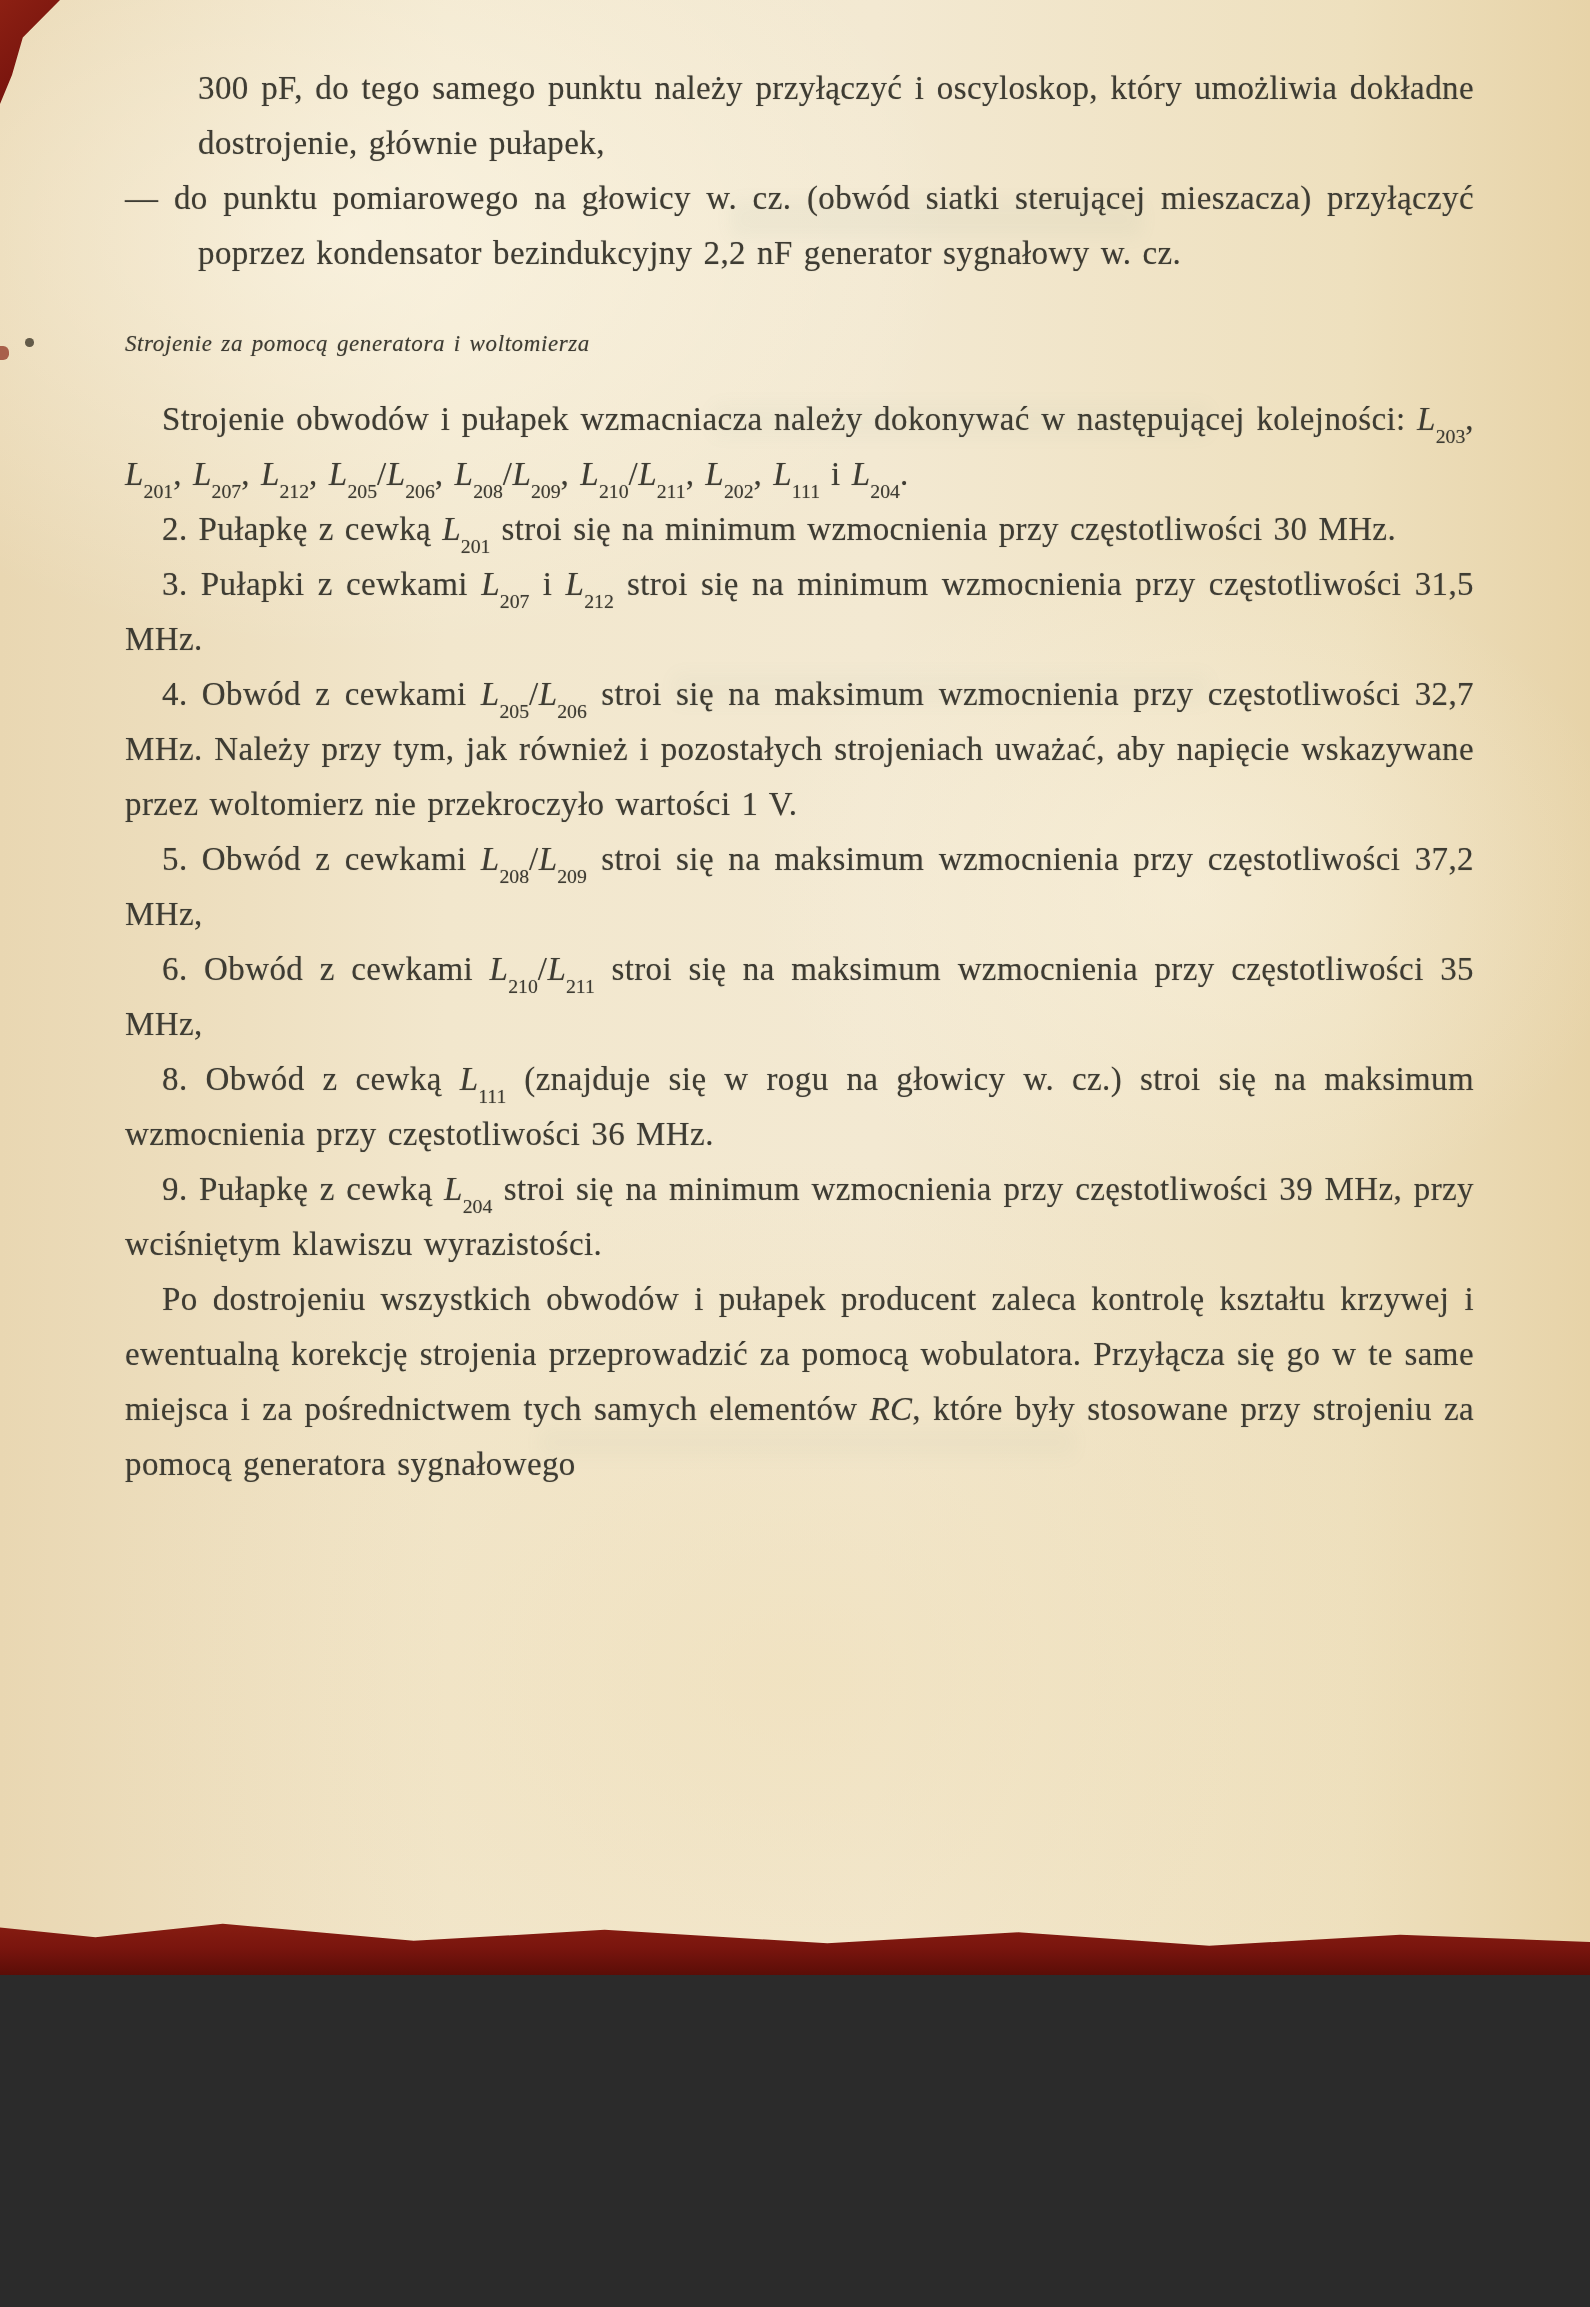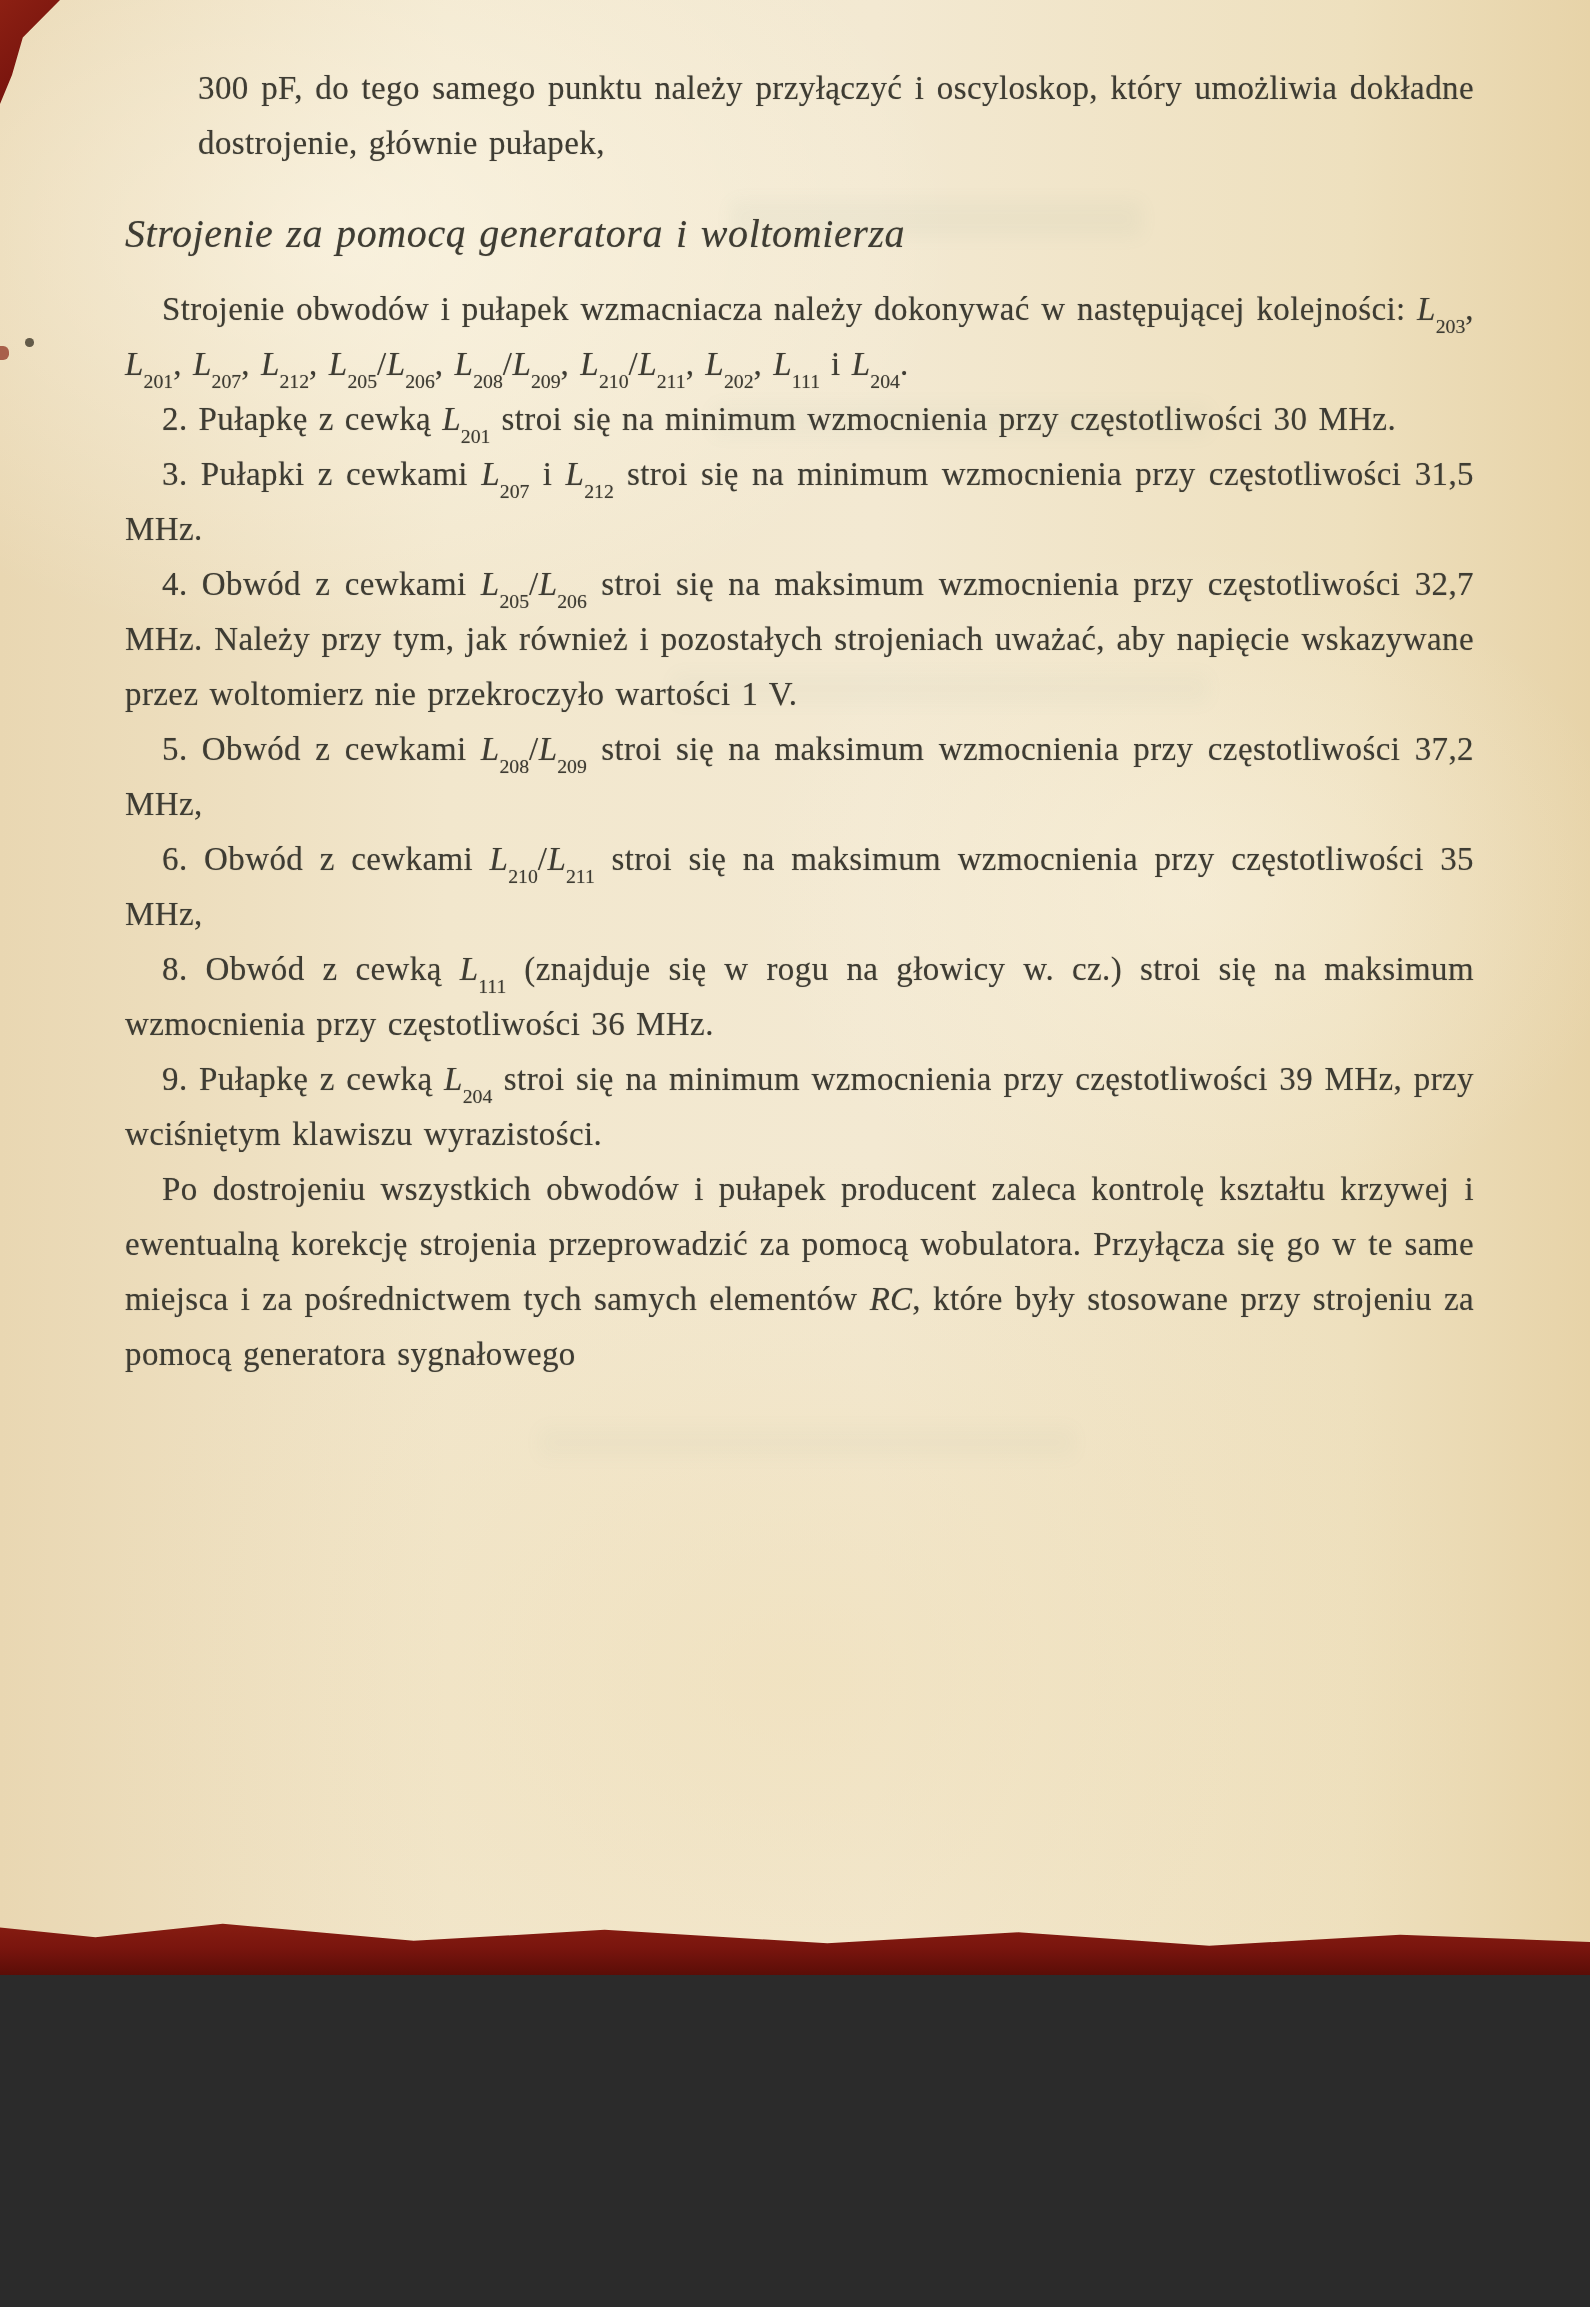--- a/index.html
+++ b/index.html
@@ -67,21 +67,21 @@
     letter-spacing:0.4px;
     word-spacing:2.4px;
     text-shadow:0 0 1px rgba(62,60,51,.45);
   }
   .text-block p{margin:0;}
   .cont{padding-left:73px;}
   .dash{padding-left:73px;text-indent:-73px;}
   .indent{text-indent:37px;}
   h2.heading{
     margin:35px 0 21px 0;
-    font-size:40px;
+    font-size:23px;
     line-height:55px;
     font-weight:normal;
     font-style:italic;
     letter-spacing:0.6px;
     text-align:left;
   }
   sub{
     font-size:.60em;
     line-height:0;
     position:relative;
@@ -109,20 +109,21 @@
 
   <div class="edge-corner"></div>
   <div class="edge-bottom"></div>
   <div class="speck-ink"></div>
   <div class="speck-red"></div>
 
   <main class="text-block">
 
     <p class="cont">300 pF, do tego samego punktu należy przyłączyć i oscyloskop, który umożliwia dokładne dostrojenie, głównie pułapek,</p>
 
+    <p class="dash">— do punktu pomiarowego na głowicy w. cz. (obwód siatki sterującej mieszacza) przyłączyć poprzez kondensator bezindukcyjny 2,2 nF generator sygnałowy w. cz.</p>
 
 
     <h2 class="heading">Strojenie za pomocą generatora i woltomierza</h2>
 
     <p class="indent">Strojenie obwodów i pułapek wzmacniacza należy dokonywać w następującej kolejności: <i>L</i><sub>203</sub>, <i>L</i><sub>201</sub>, <i>L</i><sub>207</sub>, <i>L</i><sub>212</sub>, <i>L</i><sub>205</sub>/<i>L</i><sub>206</sub>, <i>L</i><sub>208</sub>/<i>L</i><sub>209</sub>, <i>L</i><sub>210</sub>/<i>L</i><sub>211</sub>, <i>L</i><sub>202</sub>, <i>L</i><sub>111</sub> i <i>L</i><sub>204</sub>.</p>
 
     <p class="indent">2. Pułapkę z cewką <i>L</i><sub>201</sub> stroi się na minimum wzmocnienia przy częstotliwości 30 MHz.</p>
     <p class="indent">3. Pułapki z cewkami <i>L</i><sub>207</sub> i <i>L</i><sub>212</sub> stroi się na minimum wzmocnienia przy częstotliwości 31,5 MHz.</p>
     <p class="indent">4. Obwód z cewkami <i>L</i><sub>205</sub>/<i>L</i><sub>206</sub> stroi się na maksimum wzmocnienia przy częstotliwości 32,7 MHz. Należy przy tym, jak również i pozostałych strojeniach uważać, aby napięcie wskazywane przez woltomierz nie przekroczyło wartości 1 V.</p>
     <p class="indent">5. Obwód z cewkami <i>L</i><sub>208</sub>/<i>L</i><sub>209</sub> stroi się na maksimum wzmocnienia przy częstotliwości 37,2 MHz,</p>

